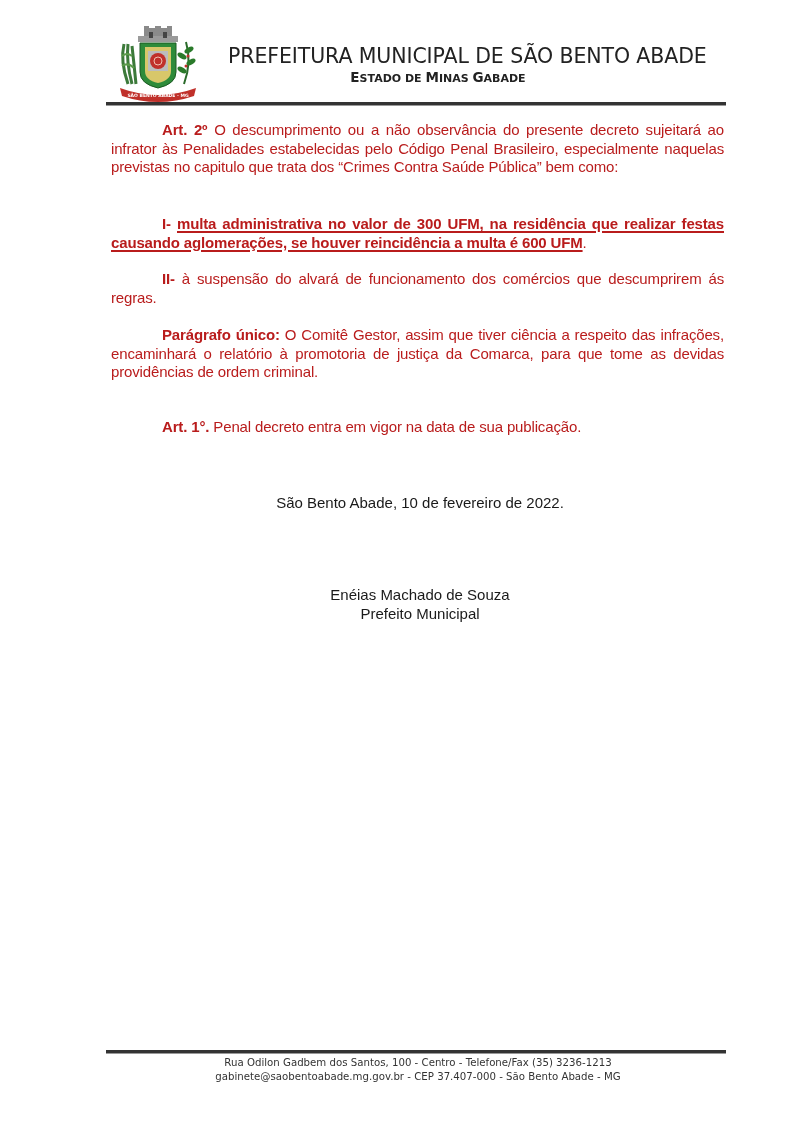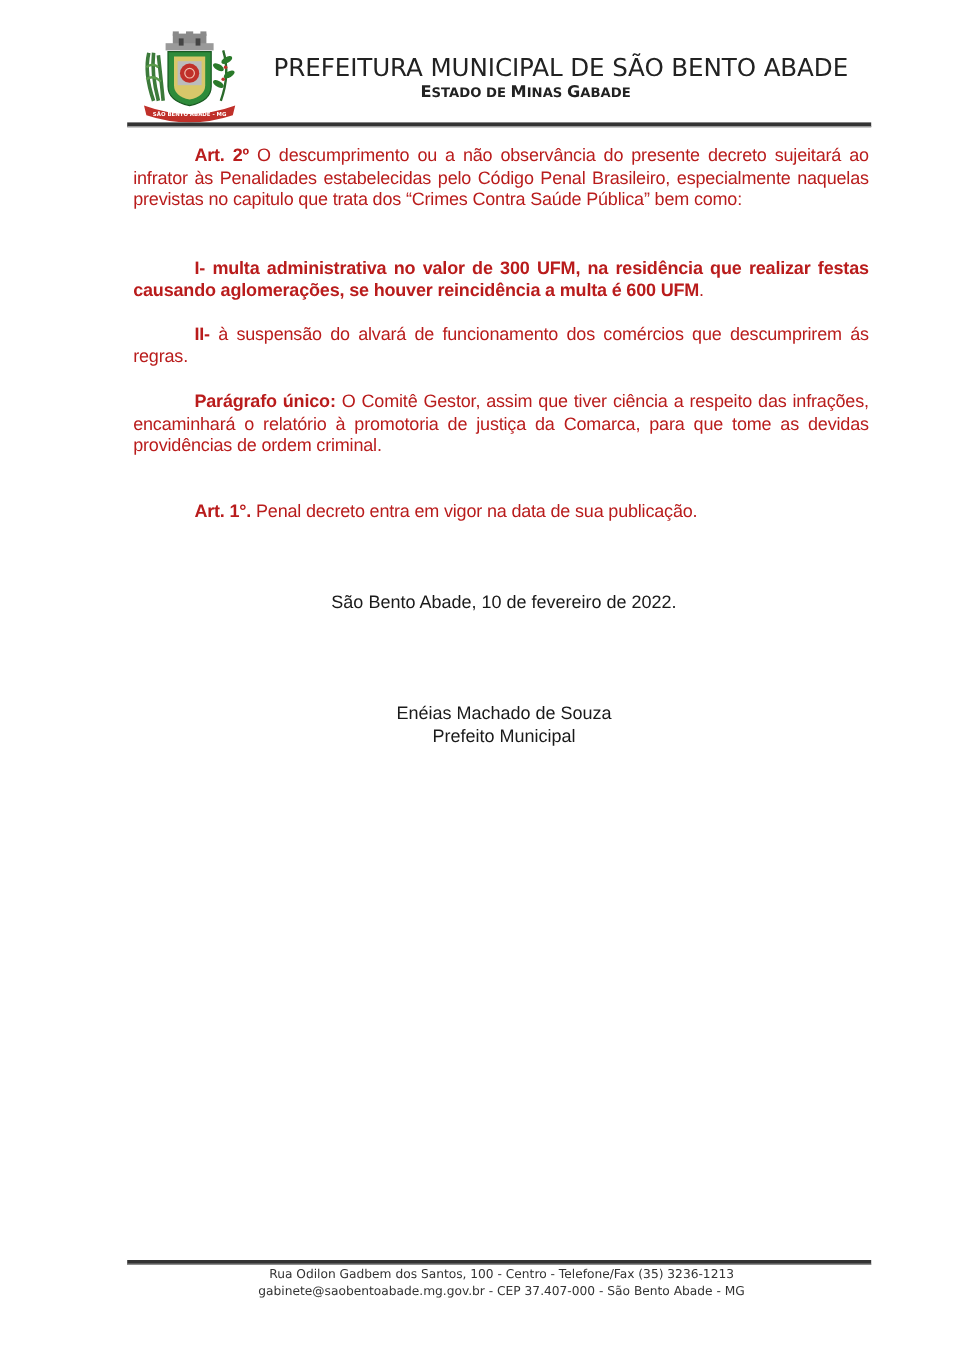--- a/index.html
+++ b/index.html
@@ -10,21 +10,21 @@
   .crest { position:absolute; left:118px; top:26px; width:80px; height:76px; }
   .header-title { position:absolute; left:228px; top:44px; width:500px; font-family:"DejaVu Sans", sans-serif; font-size:20.5px; letter-spacing:-0.1px; color:#222; white-space:nowrap; }
   .header-sub { position:absolute; left:228px; top:69px; width:420px; text-align:center; font-family:"DejaVu Sans", sans-serif; font-weight:bold; font-size:13.5px; color:#222; }
   .header-sub .sc { font-size:11px; }
   .header-rule { position:absolute; left:106px; top:102px; width:620px; height:3px; background:#333; border-bottom:1px solid #999; }
 
   
   .body-text { position:absolute; left:111px; width:613px; font-family:"Liberation Sans", sans-serif; font-size:15px; line-height:18.5px; text-align:justify; color:#b91c1c; letter-spacing:-0.15px; }
   .indent { text-indent:51px; }
   b { font-weight:bold; }
-  .u { text-decoration-thickness:2px; text-underline-offset:2px; font-weight:bold; }
+  .u { text-decoration:underline; text-decoration-thickness:2px; text-underline-offset:2px; font-weight:bold; }
 
   .p-art2 { top:121px; }
   .p-inc1 { top:215px; }
   .p-inc2 { top:270px; }
   .p-par { top:326px; }
   .p-art3 { top:418px; }
 
   .center-line { position:absolute; left:0; width:800px; text-align:center; font-family:"Liberation Sans", sans-serif; font-size:15px; line-height:19px; color:#1a1a1a; }
   .date { top:493px; left:20px; }
   .sig-name { top:585px; left:20px; }

